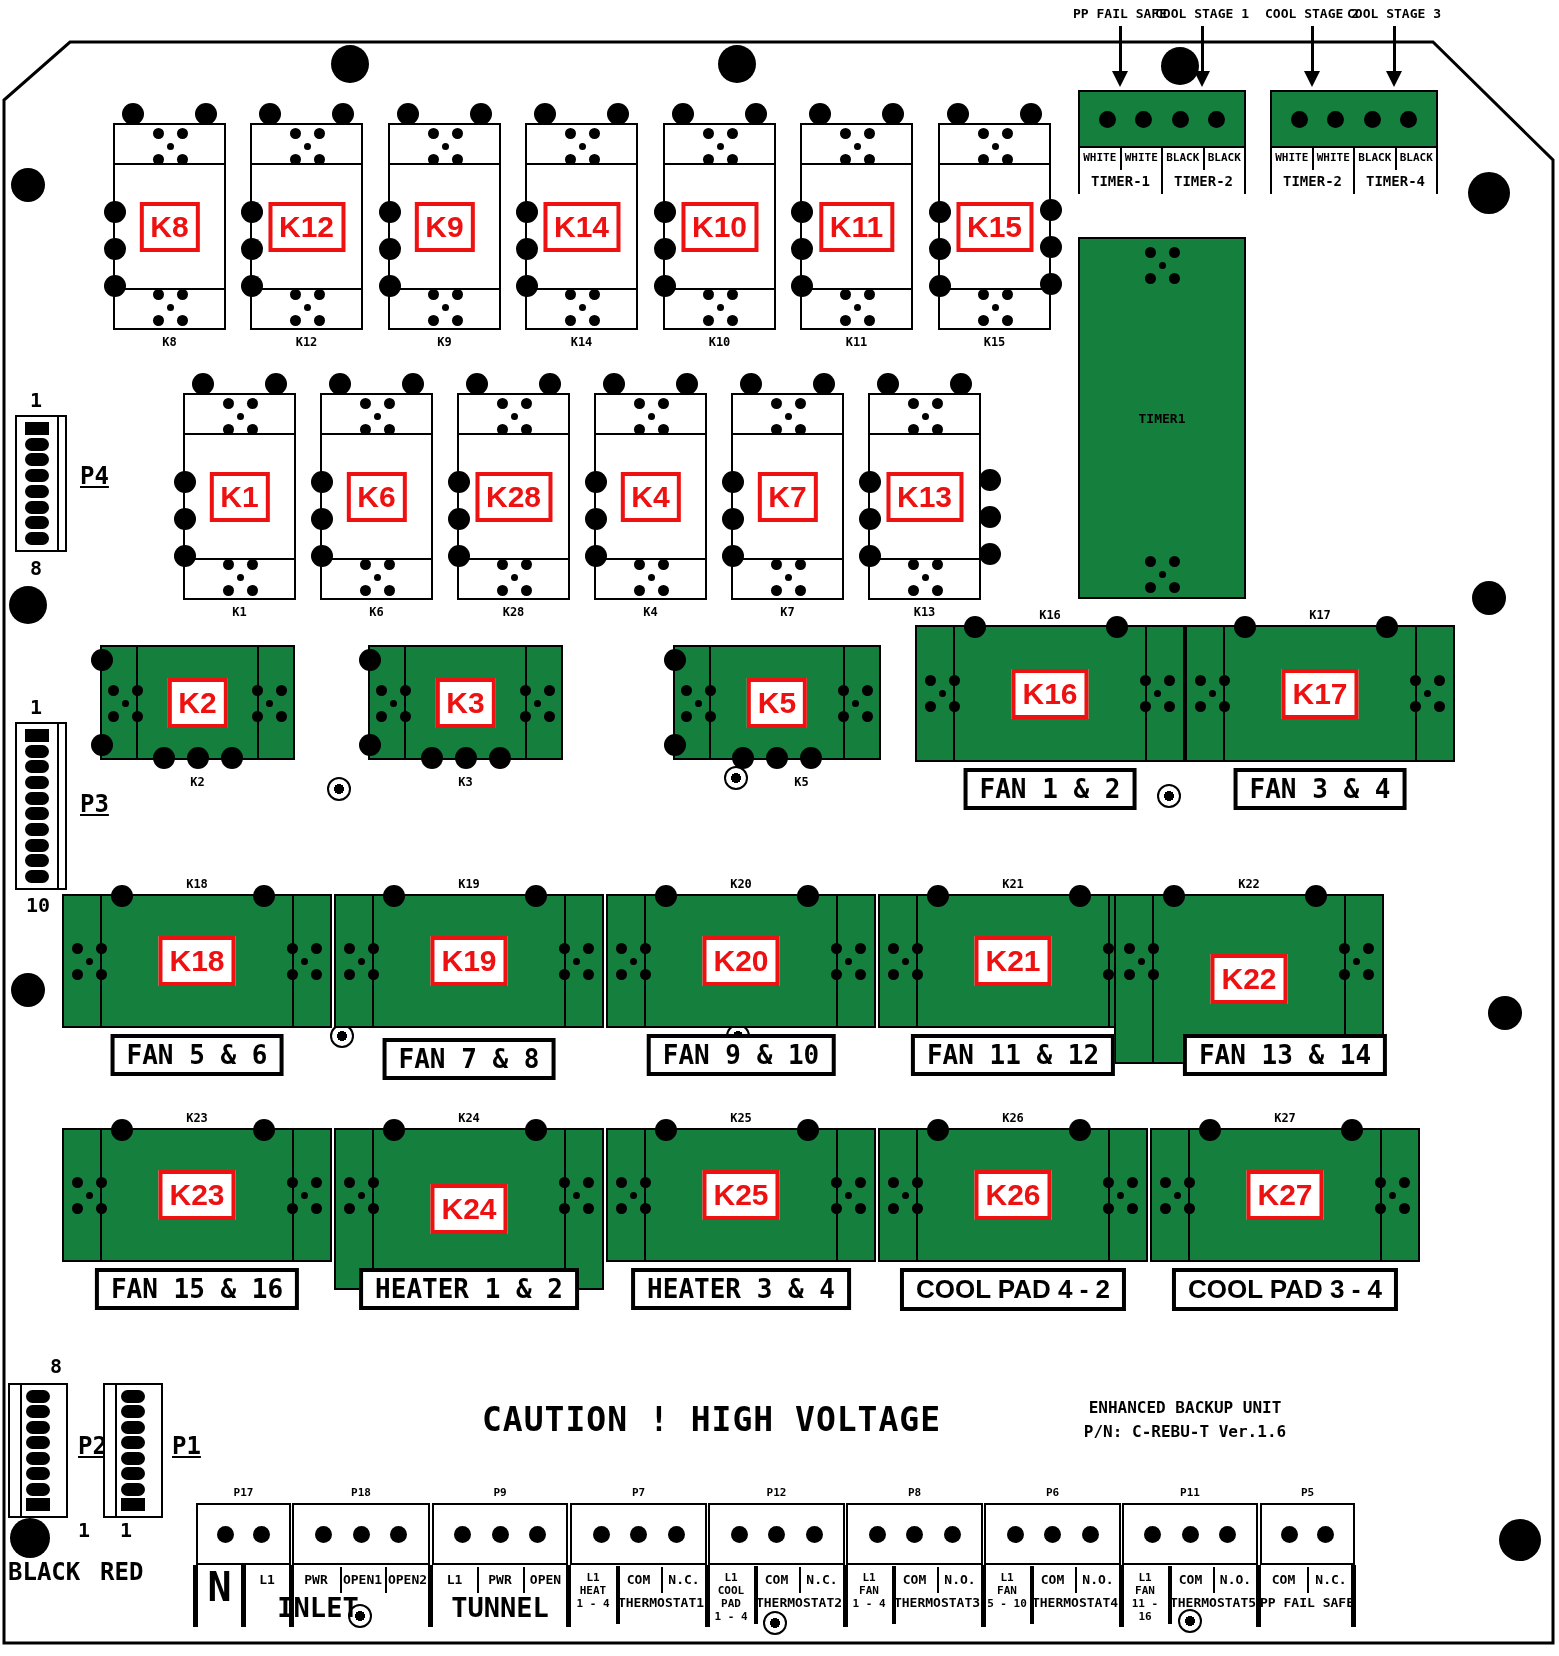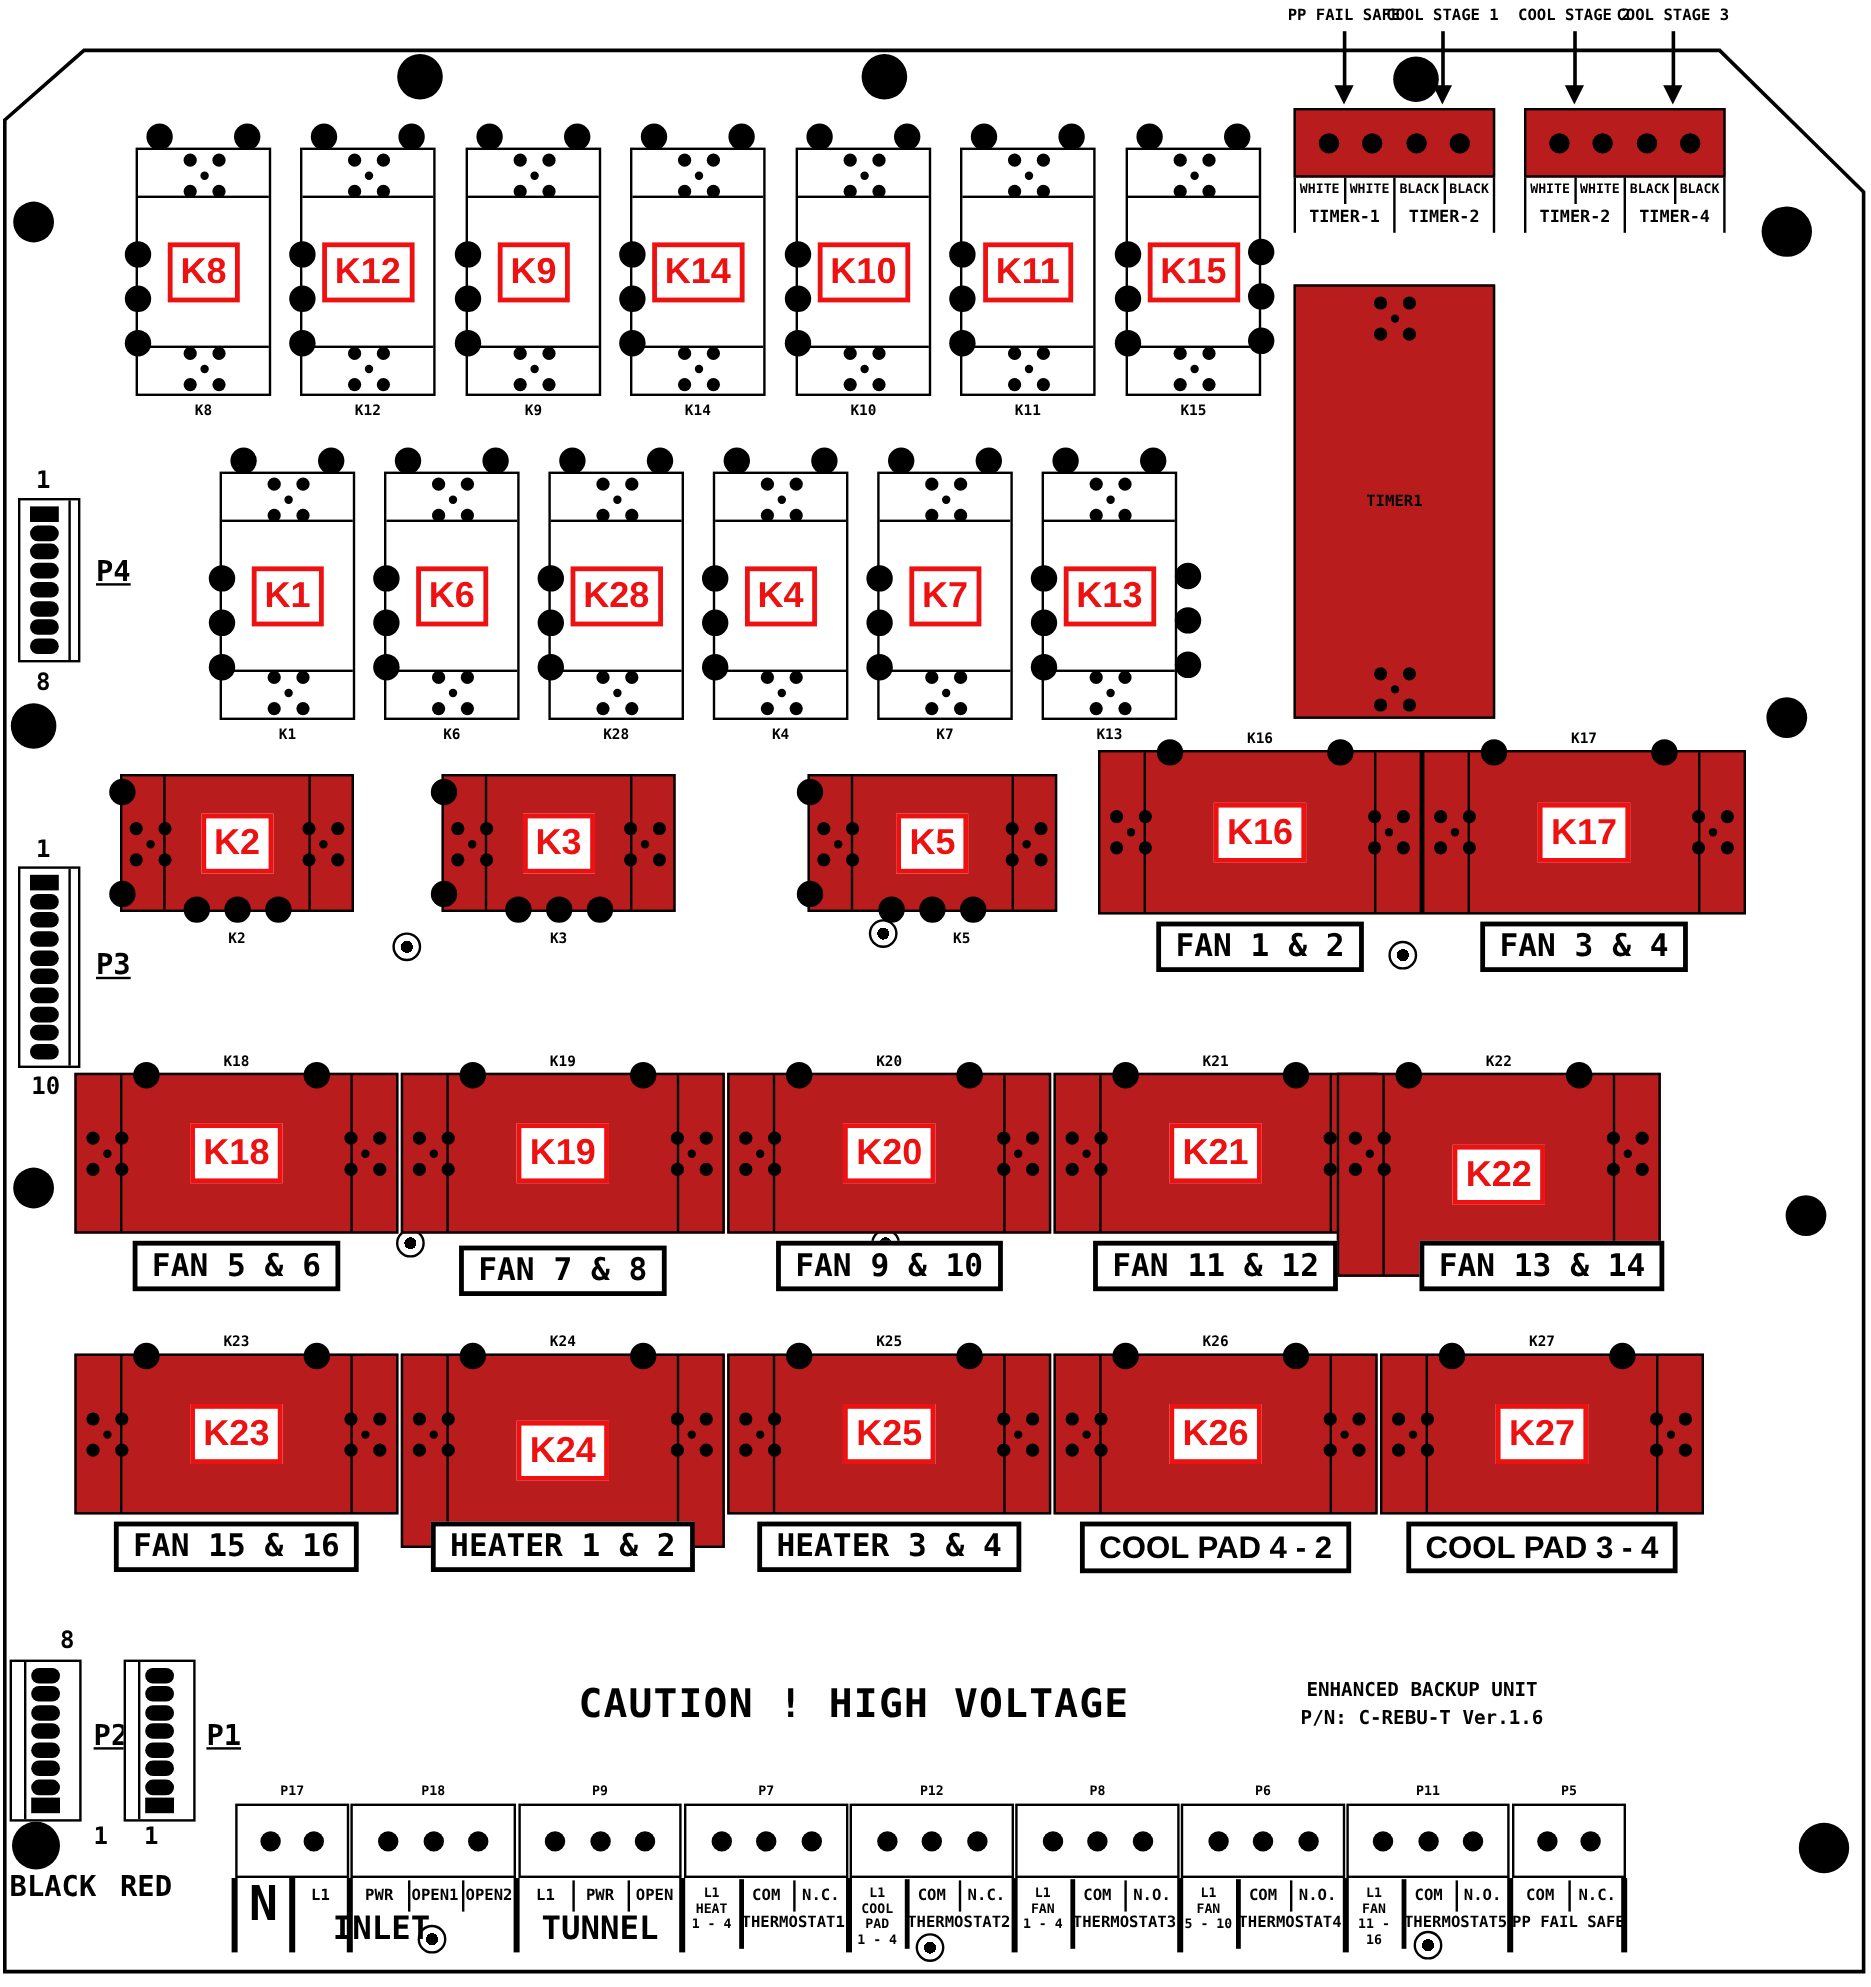--- a/index.html
+++ b/index.html
@@ -2,21 +2,21 @@
 <html><head>
 <meta charset="utf-8">
 <style>
   * { box-sizing: border-box; margin: 0; padding: 0; }
   body { background: #fff; font-family: "DejaVu Sans Mono", monospace; }
   #board { position: relative; width: 1559px; height: 1656px; background: #fff; color: #000; overflow: hidden; }
   .abs { position: absolute; }
   i, b, span, div { display: block; }
   
   .relV { position: absolute; width: 113px; height: 207px; border: 2px solid #000; background: #fff; }
-  .relH { position: absolute; border: 2px solid #000; background: #b91c1c; }
+  .relH { position: absolute; border: 2px solid #000; background: #15803d; }
   .hl { position: absolute; left: 0; right: 0; height: 0; border-top: 2px solid #000; }
   .vl { position: absolute; top: 0; bottom: 0; width: 0; border-left: 2px solid #000; }
   
   .bd { position: absolute; width: 22px; height: 22px; border-radius: 50%; background: #000; }
   .d5 { position: absolute; width: 11px; height: 11px; border-radius: 50%; background: #000;
         box-shadow: 24px 0 0 0 #000, 12px 13px 0 -2px #000, 0 26px 0 0 #000, 24px 26px 0 0 #000; }
   .dt { left: 50%; margin-left: -17px; top: 3px; }
   .sd3 { position: absolute; width: 22px; height: 22px; border-radius: 50%; background: #000;
          box-shadow: 0 37px 0 #000, 0 74px 0 #000; }
   .bd2 { position: absolute; left: -11px; top: 2px; width: 22px; height: 22px; border-radius: 50%; background: #000;

